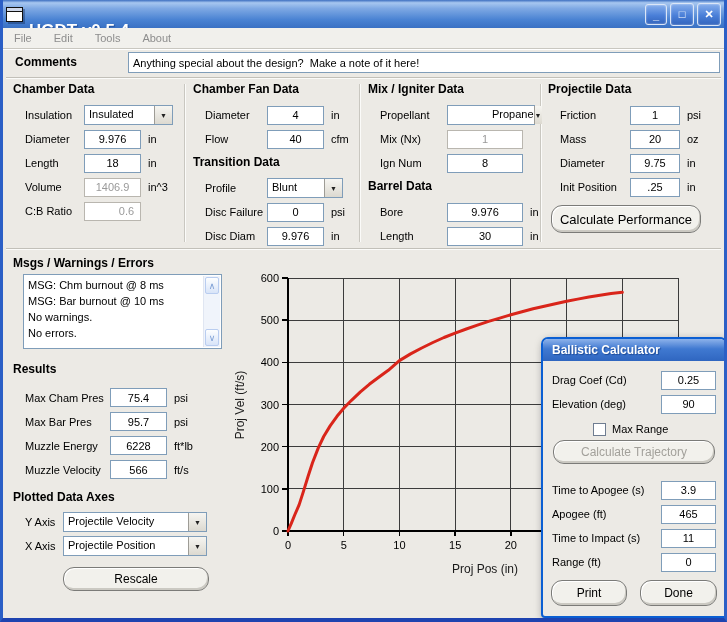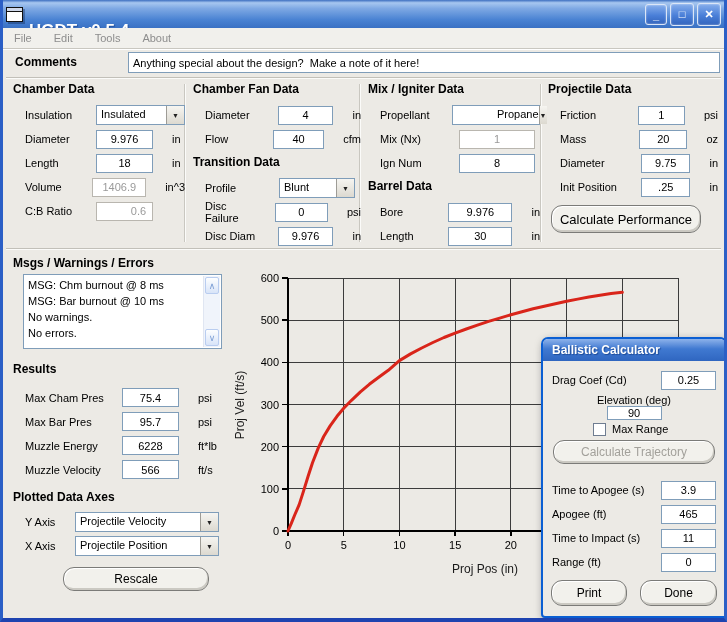--- a/index.html
+++ b/index.html
@@ -32,21 +32,21 @@
   .tbox.dis{color:#9a9a9a;border-color:#b9b6af;}
   .unit{font-size:11px;color:#000;margin-left:7px;}
   .combo{background:#fff;border:1px solid #7F9DB9;display:flex;box-sizing:border-box;align-items:stretch;}
   .combo .val{flex:1;font-size:11px;padding:2px 0 0 4px;color:#000;}
   .combo .cbtn{width:17px;background:linear-gradient(180deg,#f6f5f1,#dcd9d0);border-left:1px solid #9e9c96;
     display:flex;align-items:center;justify-content:center;font-size:7px;color:#222;}
   .btn{background:#f2f1ec;border:1px solid #7b7b78;border-radius:11px;color:#000;
     box-shadow:inset 1px 1px 0 #ffffff, inset -1px -2px 0 #cbc9c2;
     display:flex;align-items:center;justify-content:center;font-size:12px;box-sizing:border-box;}
   .btn.dis{color:#a3a19b;}
-  .row{display:flex;align-items:center;height:20px;margin-bottom:4px;gap:12px;}
+  .row{display:flex;align-items:center;height:20px;margin-bottom:4px;}
   .sechead{font-weight:bold;font-size:12px;margin-bottom:9px;}
   .sec{position:absolute;}
   
   .msgs{position:absolute;left:20px;top:274px;width:199px;height:75px;background:#fff;border:1px solid #7F9DB9;
     font-size:11px;color:#000;padding:2px 20px 2px 4px;box-sizing:border-box;line-height:16px;overflow:hidden;}
   .sbar{position:absolute;top:1px;bottom:1px;right:1px;width:16px;background:#f0f4fb;border-left:1px solid #e0e6f2;}
   .sarr{position:absolute;left:1px;right:1px;height:15px;border:1px solid #b9cdf0;border-radius:2px;
     background:linear-gradient(180deg,#fdfeff,#d8e4f8);color:#7d9fd4;font-size:9px;display:flex;align-items:center;justify-content:center;}
   
   .chartwrap{position:absolute;left:228px;top:253px;width:472px;height:345px;}
@@ -317,21 +317,21 @@
         <text class="alabel" x="254" y="320" text-anchor="middle">Proj Pos (in)</text>
         <text class="alabel" transform="rotate(-90 13 152)" x="13" y="152" text-anchor="middle">Proj Vel (ft/s)</text>
       </svg></div>
 
   <div class="dialog">
     <div class="dtitle">Ballistic Calculator</div>
     <div class="drow" style="top:31px;">
       <span class="lbl">Drag Coef (Cd)</span>
       <span class="tbox dbox">0.25</span>
     </div>
-    <div class="drow" style="top:55px;flex-direction:column;">
+    <div class="drow" style="top:55px;">
       <span class="lbl">Elevation (deg)</span>
       <span class="tbox dbox">90</span>
     </div>
     <div class="drow" style="top:80px;left:50px;justify-content:center;">
       <span class="cb"></span>
       <span class="lbl" style="margin-left:6px;">Max Range</span>
     </div>
     <div class="btn dis" style="position:absolute;left:10px;top:101px;width:162px;height:24px;">Calculate Trajectory</div>
     <div class="drow" style="top:141px;">
       <span class="lbl">Time to Apogee (s)</span>

